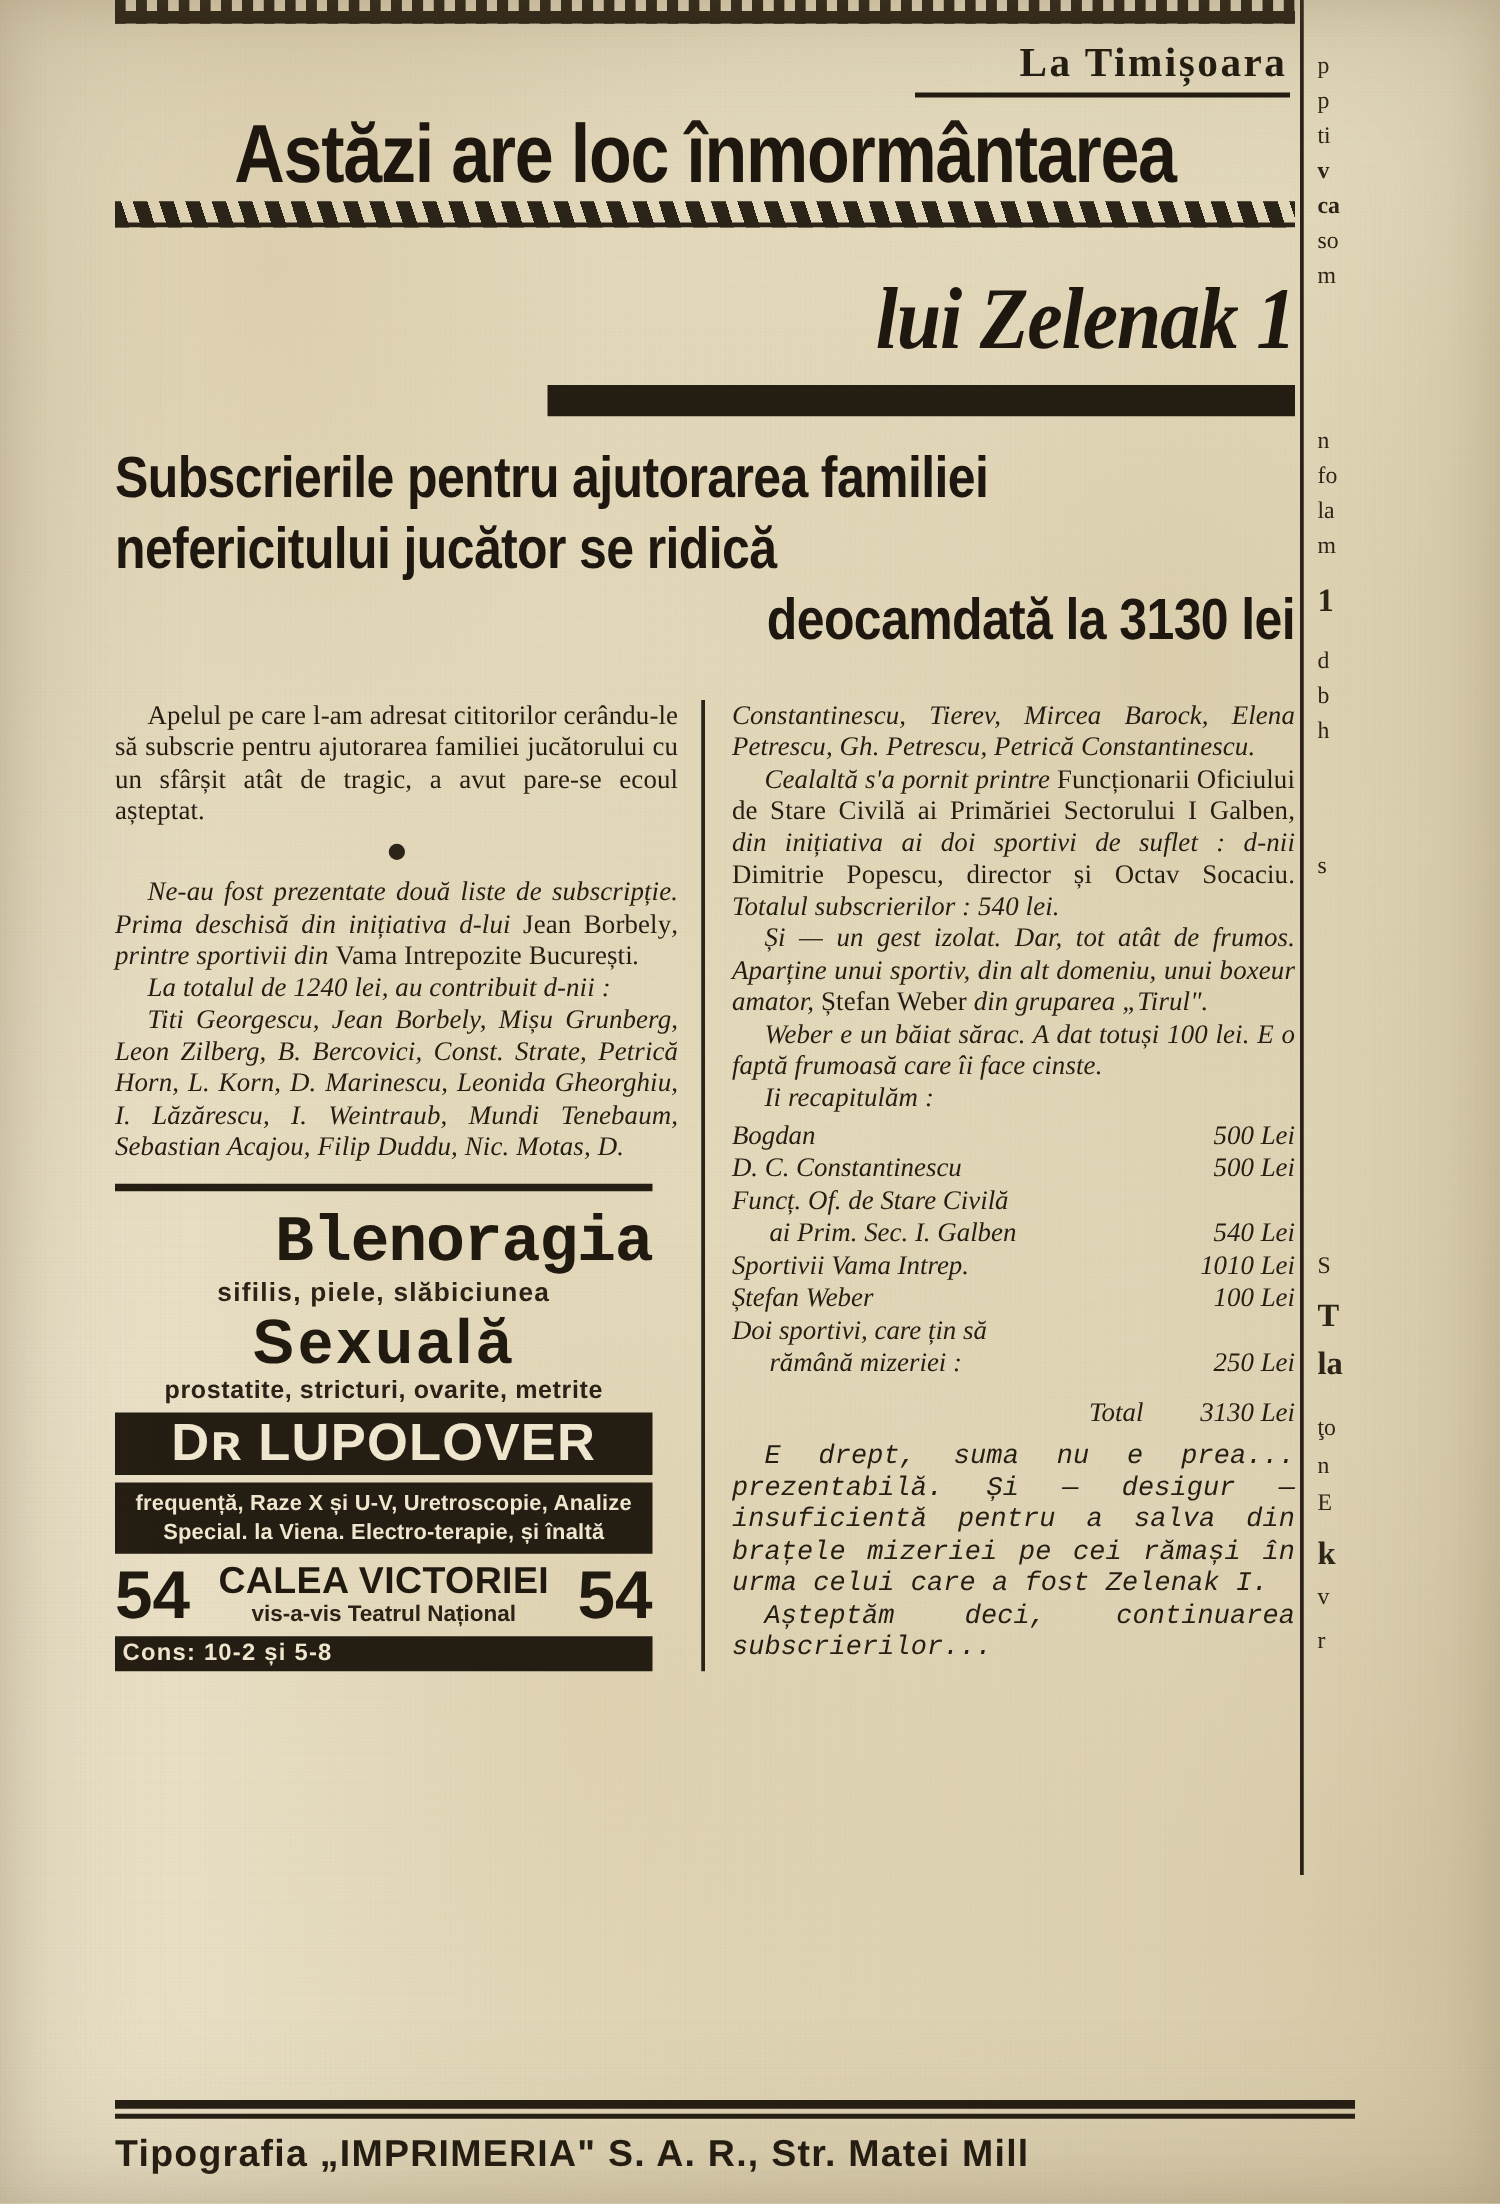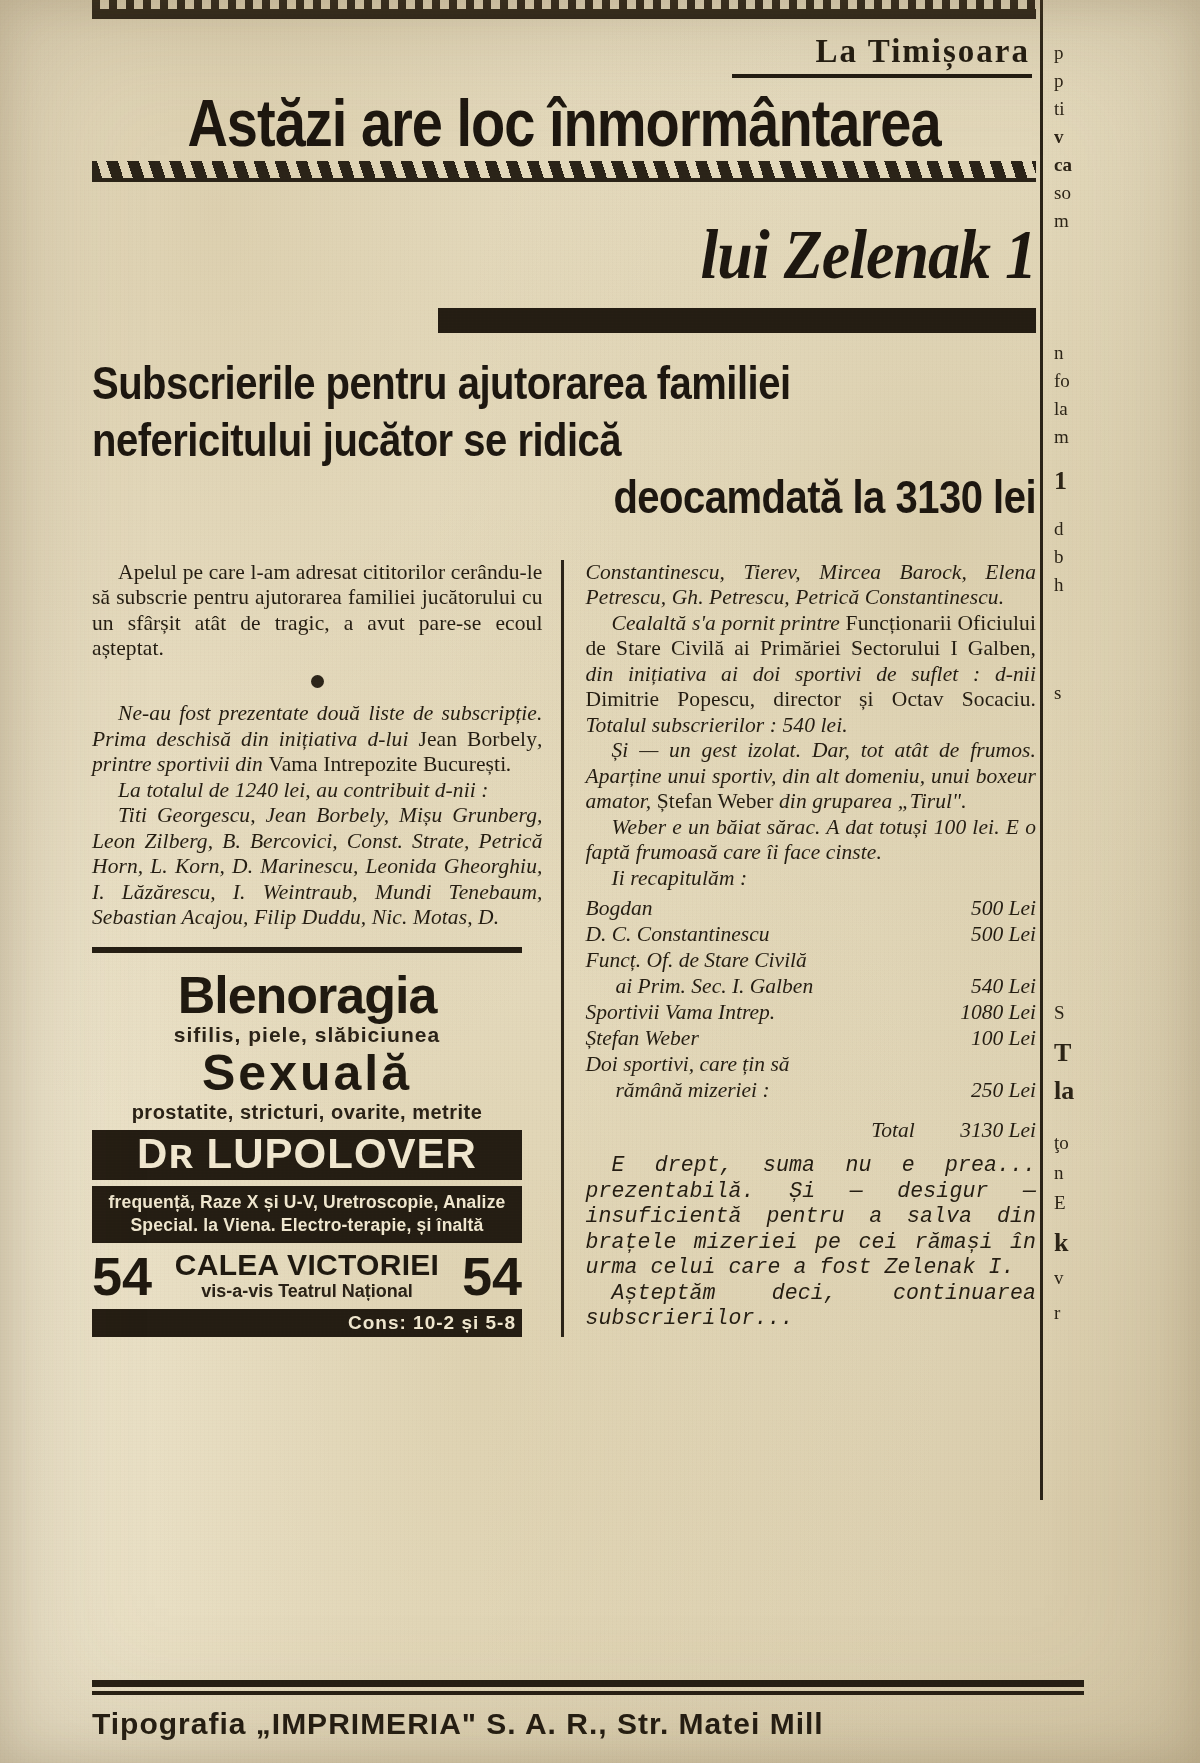--- a/index.html
+++ b/index.html
@@ -202,25 +202,25 @@
   .recap tr.total td.lbl { text-align: right; }
 
   
   .ad {
     margin-top: 16px;
     border-top: 6px solid #241d13;
     padding-top: 16px;
     width: 430px;
   }
   .ad-l1 {
-    font-family: Liberation Sans, sans-serif;
+    font-family: Liberation Mono, monospace;
     font-weight: bold;
     font-size: 52px;
     color: #1f1910;
-    text-align: center;
+    text-align: right;
     letter-spacing: -1px;
     line-height: 1;
   }
   .ad-l2 {
     font-family: "Liberation Sans", sans-serif;
     font-weight: bold;
     font-size: 21px;
     color: #2a2217;
     text-align: center;
     letter-spacing: 1px;
@@ -285,21 +285,21 @@
     letter-spacing: .3px;
   }
   .ad-street .s2 {
     font-family: "Liberation Sans", sans-serif;
     font-weight: bold; font-size: 18px; color: #2a2217; line-height: 1.2;
   }
   .ad-hours {
     font-family: "Liberation Sans", sans-serif;
     font-weight: bold; font-size: 19px;
     background: #241d13; color:#f0e7cf;
-    margin-top: 6px; padding: 3px 6px; text-align:right;
+    margin-top: 6px; padding: 3px 6px; text-align:left;
     letter-spacing: 1px;
   }
 
   
   .footer-wrap {
     position: absolute; left: 92px; bottom: 22px; width: 1060px;
   }
   .footer-rule {
     height: 7px; background: #241d13; width: 992px;
   }
@@ -405,21 +405,21 @@
               <tr>
                 <td class="lbl">Funcț. Of. de Stare Civilă</td>
                 <td class="amt"></td>
               </tr>
               <tr>
                 <td class="lbl ind">ai Prim. Sec. I. Galben</td>
                 <td class="amt">540  Lei</td>
               </tr>
               <tr>
                 <td class="lbl">Sportivii Vama Intrep.</td>
-                <td class="amt">1080  Lei</td>
+                <td class="amt">1010  Lei</td>
               </tr>
               <tr>
                 <td class="lbl">Ștefan Weber</td>
                 <td class="amt">100  Lei</td>
               </tr>
               <tr>
                 <td class="lbl">Doi sportivi, care țin să</td>
                 <td class="amt"></td>
               </tr>
               <tr>

